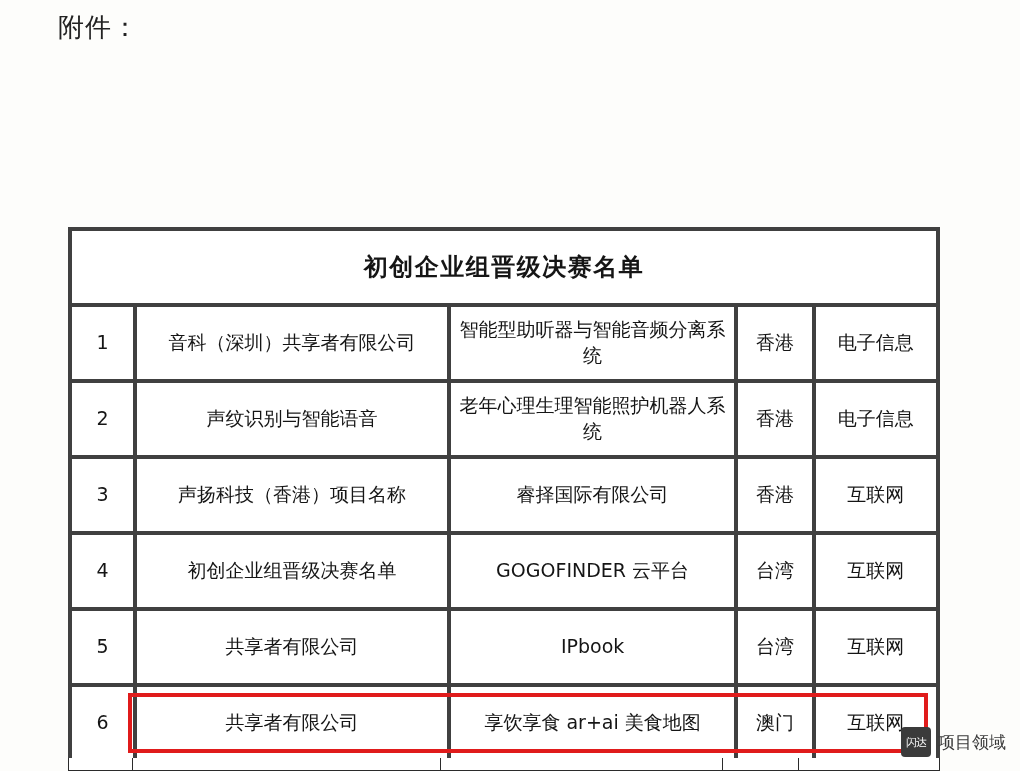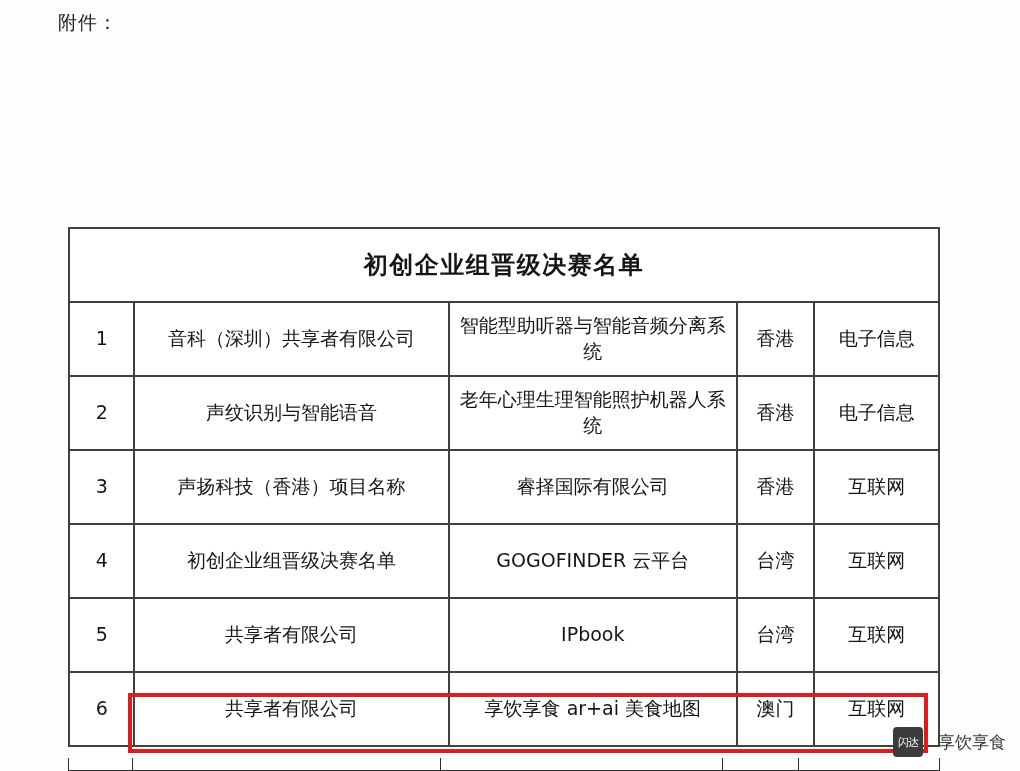--- a/index.html
+++ b/index.html
@@ -19,21 +19,21 @@
   .page {
     position: absolute;
     inset: 0;
     background: #fdfdfb;
   }
 
   .attachment-label {
     position: absolute;
     left: 58px;
     top: 10px;
-    font-size: 19px;
+    font-size: 26px;
     letter-spacing: 1px;
     color: #222;
     font-family: "DejaVu Sans", sans-serif;
   }
 
   .doc-title {
     position: absolute;
     left: 0;
     right: 0;
     top: 112px;
@@ -52,21 +52,21 @@
     width: 872px;
   }
 
   table.listing {
     border-collapse: collapse;
     width: 100%;
     table-layout: fixed;
     background: #fff;
   }
   table.listing td, table.listing th {
-    border: 2px solid #404040;
+    border: 4px solid #404040;
     text-align: center;
     vertical-align: middle;
     font-size: 19px;
     font-family: "DejaVu Sans", sans-serif;
     color: #151515;
     padding: 8px 4px;
     line-height: 1.35;
   }
 
   .sub-title-cell {
@@ -102,21 +102,21 @@
     pointer-events: none;
     z-index: 5;
   }
 
   .wm {
     position: absolute;
     right: 14px;
     bottom: 14px;
     display: flex;
     align-items: center;
-    gap: 15px;
+    gap: 7px;
     z-index: 8;
   }
   .wm-logo {
     width: 30px;
     height: 30px;
     border-radius: 4px;
     background: #3b3b3b;
     color: #fff;
     font-size: 11px;
     display: flex;
@@ -227,16 +227,16 @@
     <div class="vline" style="left:63px"></div>
     <div class="vline" style="left:371px"></div>
     <div class="vline" style="left:653px"></div>
     <div class="vline" style="left:729px"></div>
   </div>
 
   <div class="highlight-box"></div>
 
   <div class="wm">
     <div class="wm-logo">闪达</div>
-    <div class="wm-text">享饮享食</div>
+    <div class="wm-text">项目领域</div>
   </div>
 
 </div>
 
 </body></html>

